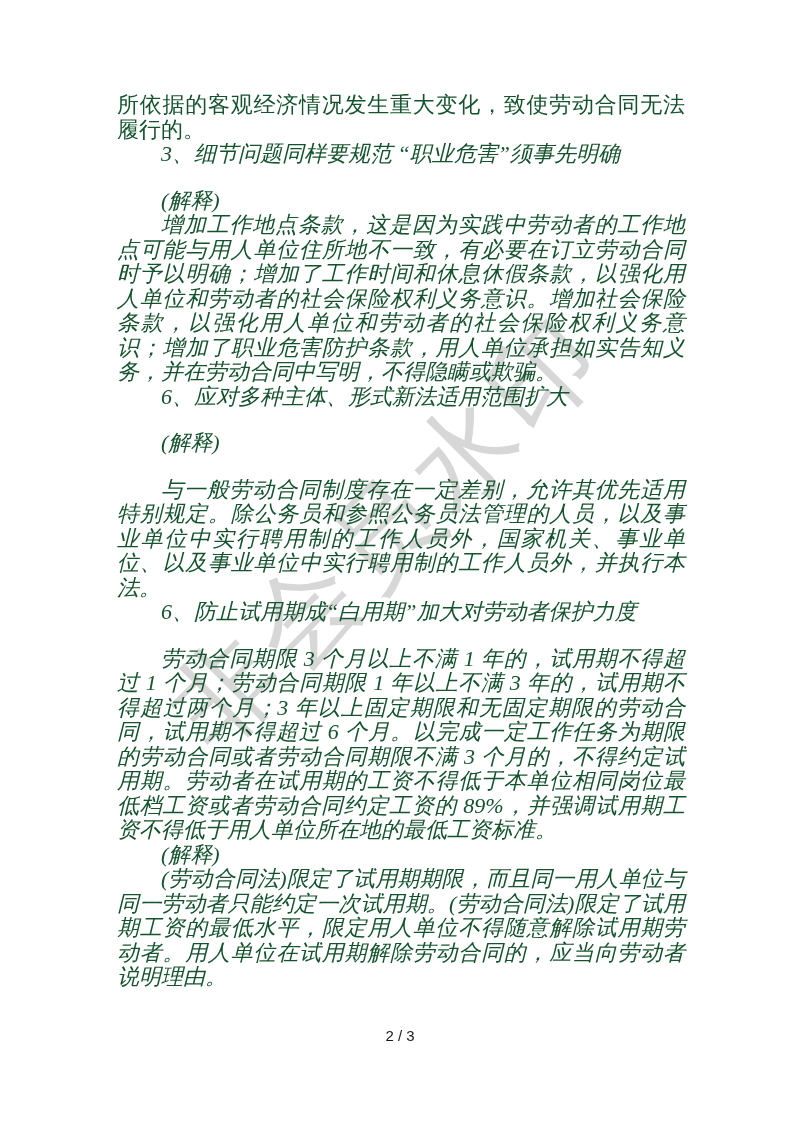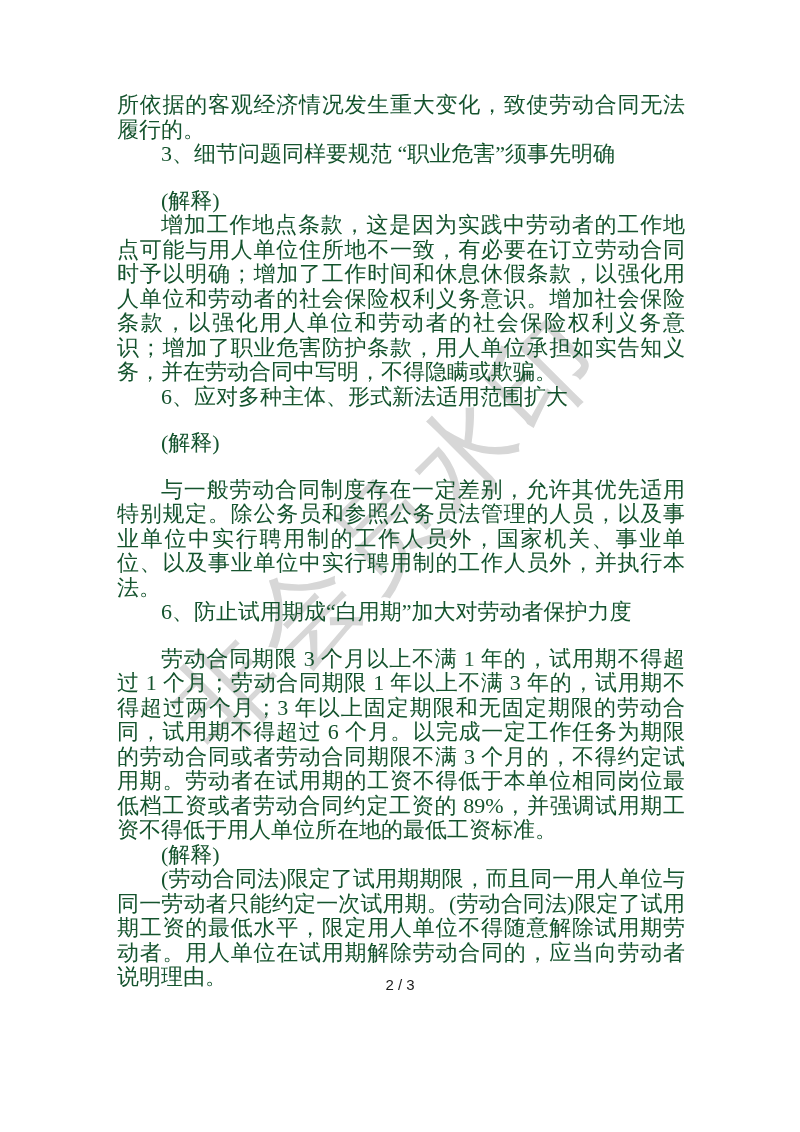--- a/index.html
+++ b/index.html
@@ -40,29 +40,30 @@
     line-height: 24.5px;
     text-align: justify;
     text-justify: inter-character;
   }
   .para {
     margin: 0;
     padding: 0;
   }
   .para.indent {
     text-indent: 2em;
+    font-style: italic;
   }
   .blank {
     height: 22px;
   }
   .page-number {
     position: absolute;
     left: 0;
     right: 0;
-    top: 976px;
+    top: 1027px;
     text-align: center;
     font-family: "Liberation Sans", "DejaVu Sans", sans-serif;
     font-size: 15px;
     color: #1a1a1a;
     z-index: 1;
   }
 </style>
 </head>
 <body>
 

